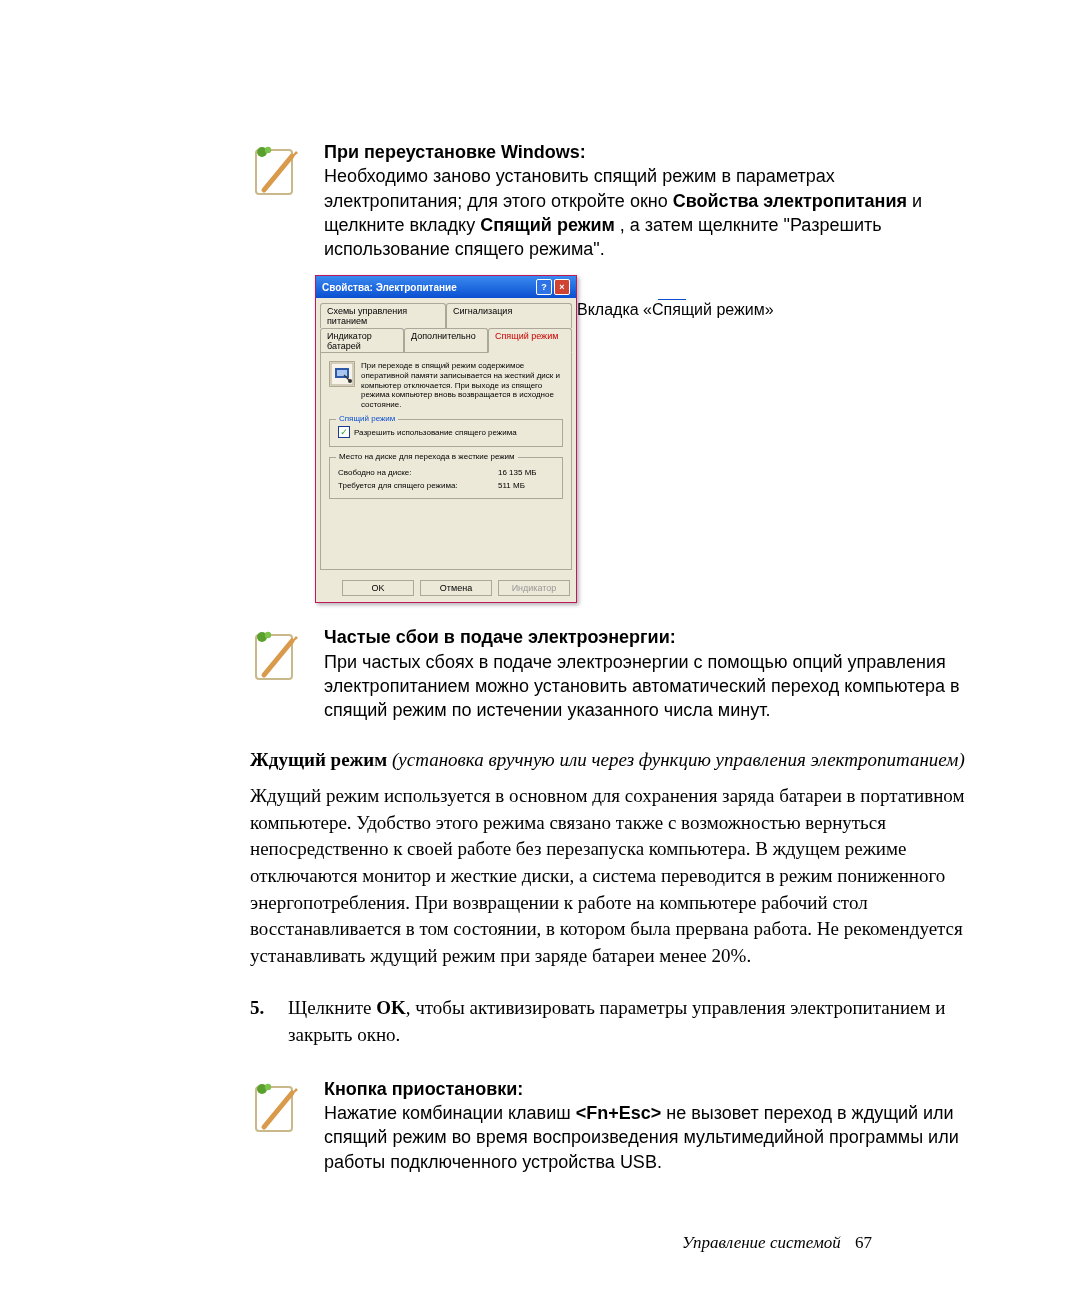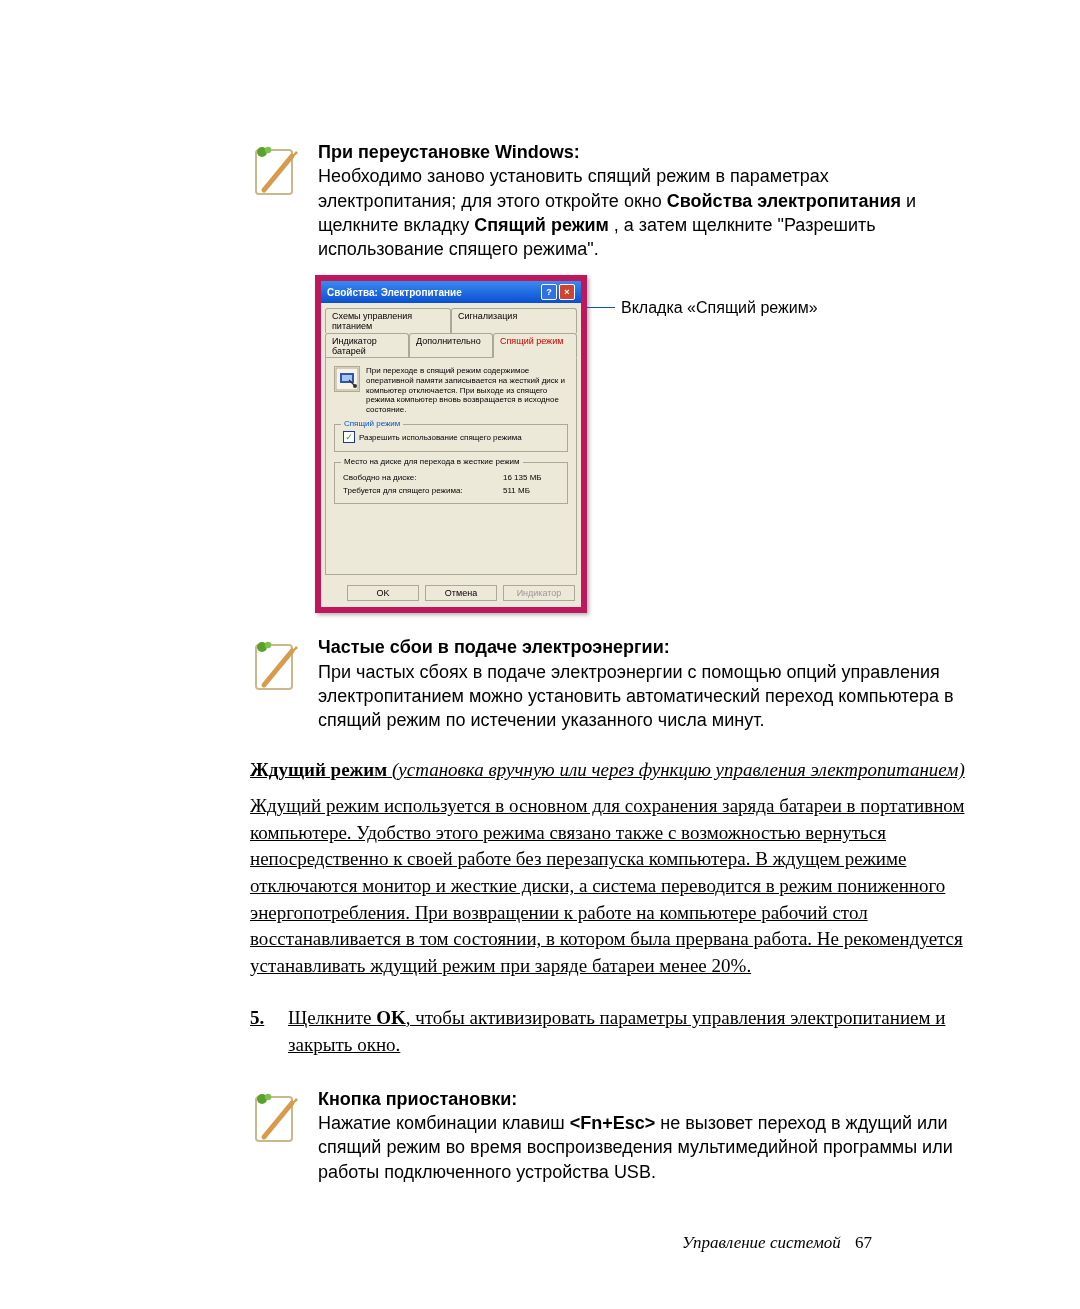--- a/index.html
+++ b/index.html
@@ -11,21 +11,21 @@
   .page {
     width: 1080px;
     height: 1309px;
     position: relative;
     box-sizing: border-box;
     padding: 140px 110px 0 250px;
   }
   .note-block {
     display: flex;
     align-items: flex-start;
-    gap: 18px;
+    gap: 24px;
     margin-bottom: 14px;
   }
   .note-block .text {
     flex: 1;
     font-size: 18px;
     line-height: 1.35;
   }
   .note-icon {
     width: 50px;
     height: 55px;
@@ -36,21 +36,21 @@
   .dialog-row {
     display: flex;
     align-items: flex-start;
     margin: 10px 0 22px 65px;
   }
   .dialog {
     width: 260px;
     font-family: Tahoma, Arial, sans-serif;
     font-size: 9px;
     color: #000;
-    border: 6px solid #be185d;
+    border: 1px solid #be185d;
     background: #ece9d8;
     box-shadow: 2px 2px 4px rgba(0,0,0,0.3);
   }
   .dlg-title {
     background: linear-gradient(to bottom, #3a8af0, #0a4fd1);
     color: #fff;
     font-weight: 700;
     padding: 3px 6px;
     display: flex;
     align-items: center;
@@ -143,37 +143,37 @@
     font-size:9px;
     padding:2px 10px;
     min-width:50px;
     text-align:center;
   }
   .dlg-btn.disabled { color:#999; }
   .callout {
     display:flex;
     align-items:center;
     margin-top:24px;
+    flex-direction:column;
   }
   .callout .leader {
     width:28px;
     border-top:1px solid #0a4fd1;
     height:1px;
     margin-right:6px;
   }
   .callout .label {
     font-size:16px;
     color:#000;
   }
   .serif-section {
     font-family: Georgia, 'Times New Roman', serif;
     font-size: 19px;
     line-height:1.4;
     margin-top:24px;
-    text-decoration:underline;
   }
   .serif-title { font-weight:700; }
   .serif-em { font-style: italic; }
   .body-para { margin-top:10px; }
   .ol-item { display:flex; gap:16px; margin-top:26px; }
   .ol-item .num { font-weight:700; width:22px; flex-shrink:0; }
   .footer {
     position:absolute;
     bottom:56px;
     right:208px;

